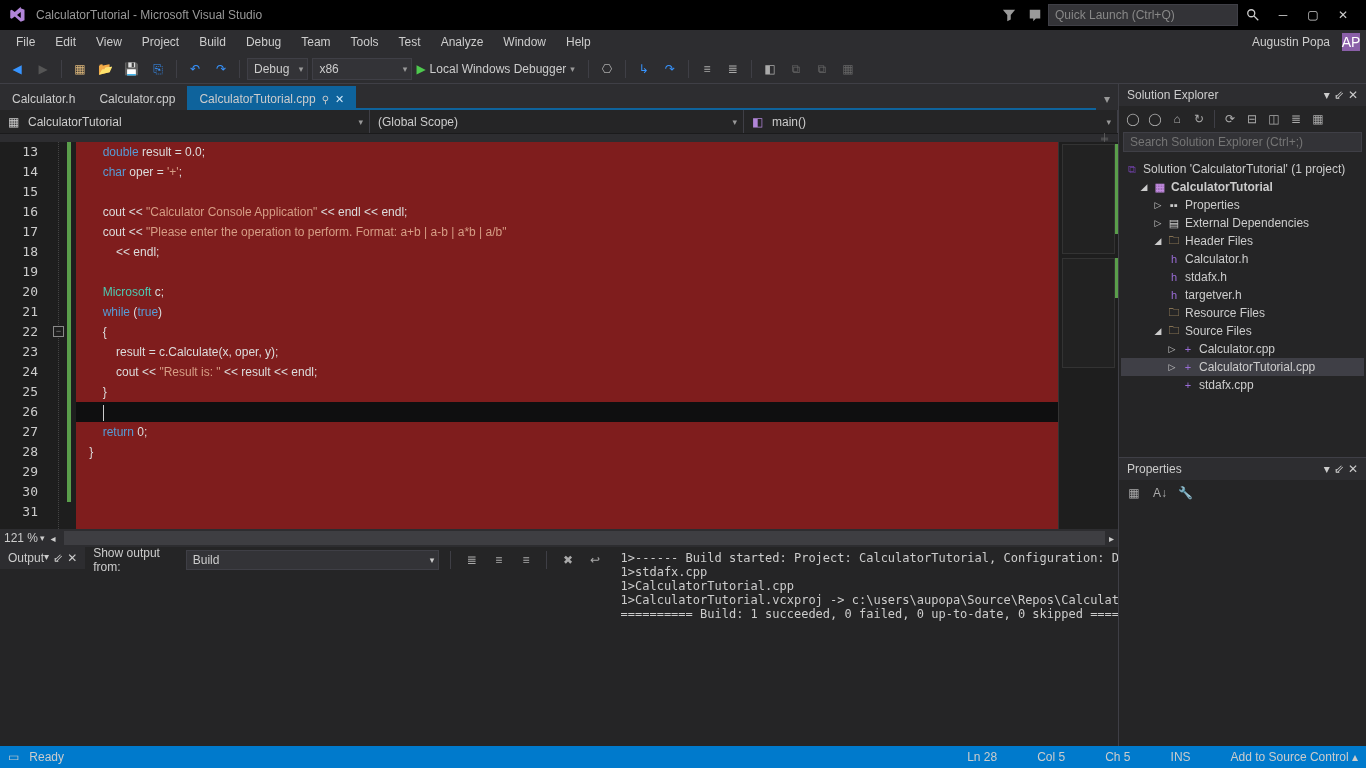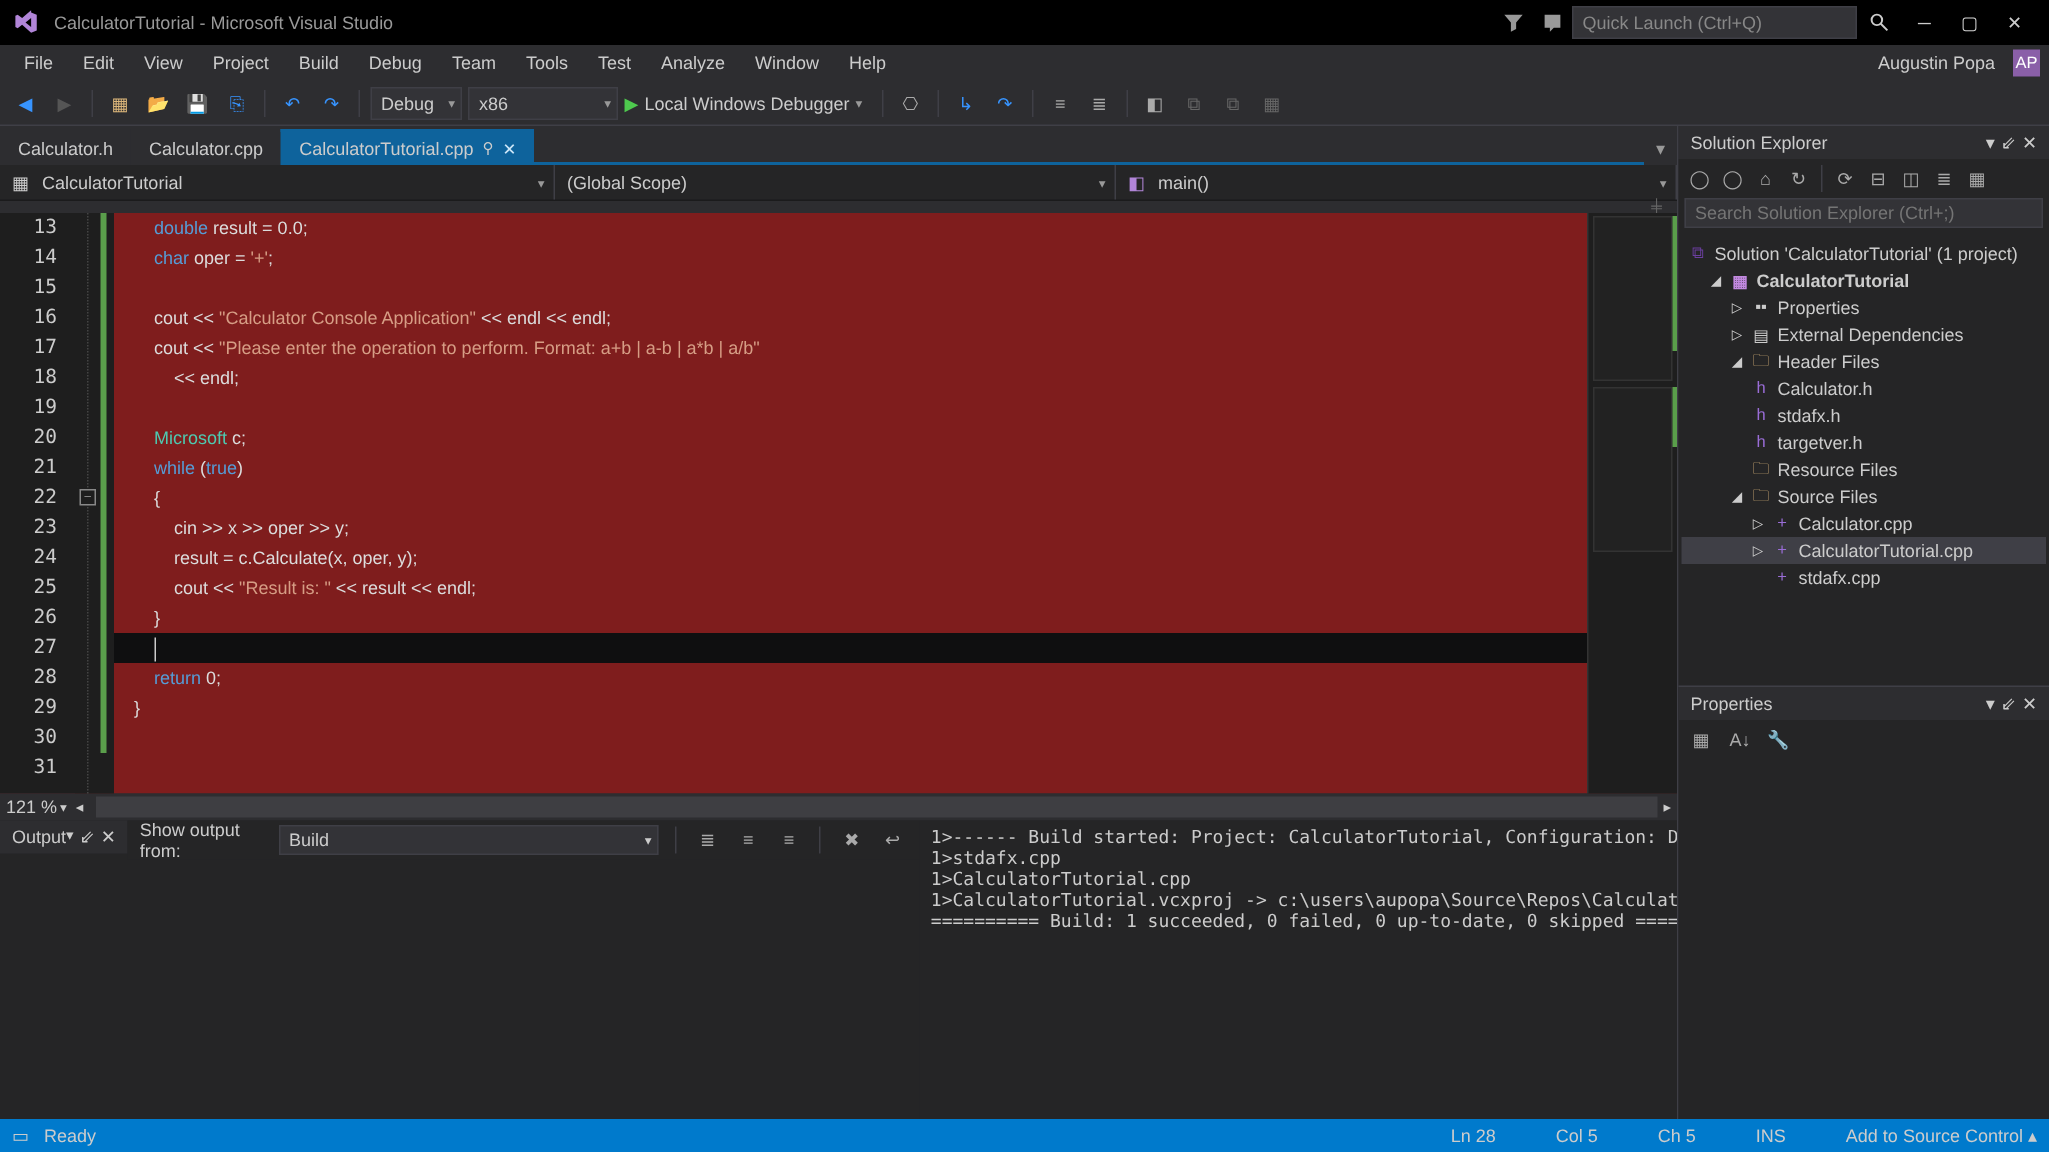--- a/index.html
+++ b/index.html
@@ -8,21 +8,21 @@
 .title-bar .logo{width:18px;height:18px;margin-right:10px;color:#b185d8}
 .title-bar .title{color:#999;font-size:12px}
 .title-bar .spacer{flex:1}
 .title-bar .quick-launch{background:#333337;border:1px solid #3f3f46;height:22px;width:190px;padding:0 6px;color:#888;display:flex;align-items:center;margin-right:8px}
 .title-bar .search-icon{margin-right:8px;color:#999}
 .title-bar .icon{width:14px;height:14px;margin:0 6px;color:#999}
 .win-btn{width:30px;height:24px;display:flex;align-items:center;justify-content:center;color:#ccc}
 .menu-bar{height:24px;background:#2d2d30;display:flex;align-items:center;padding:0 6px}
 .menu-bar .item{padding:2px 10px;color:#ccc}
 .menu-bar .user{margin-left:auto;color:#ccc;padding-right:6px}
-.menu-bar .avatar{width:18px;height:18px;background:#8a5fa8;display:inline-flex;align-items:center;justify-content:center;font-size:11px;margin-left:6px;color:#fff}
+.menu-bar .avatar{width:18px;height:18px;background:#8a5fa8;display:inline-flex;align-items:center;justify-content:center;font-size:14px;margin-left:6px;color:#fff}
 .toolbar{height:30px;background:#2d2d30;display:flex;align-items:center;padding:0 6px;gap:4px;border-bottom:1px solid #3f3f46}
 .tb-btn{width:22px;height:22px;display:flex;align-items:center;justify-content:center;color:#aaa}
 .tb-sep{width:1px;height:18px;background:#3f3f46;margin:0 3px}
 .tb-combo{background:#333337;border:1px solid #3f3f46;height:22px;padding:0 18px 0 6px;display:flex;align-items:center;color:#ccc;position:relative;min-width:60px}
 .tb-combo::after{content:"▾";position:absolute;right:4px;font-size:9px;color:#999}
 .tb-play{color:#4ec94e}
 .tb-debug{display:flex;align-items:center;gap:4px;padding-right:6px}
 .tb-debug .chev{font-size:9px;color:#999}
 .main{display:flex;height:calc(100% - 105px)}
 .editor-area{flex:1;display:flex;flex-direction:column;min-width:0}
@@ -241,21 +241,20 @@
           <div class="line"><span class="k">        double</span><span class="p"> result = </span><span class="p">0.0</span><span class="p">;</span></div>
           <div class="line"><span class="k">        char</span><span class="p"> oper = </span><span class="s">'+'</span><span class="p">;</span></div>
           <div class="line"><span class="p"> </span></div>
           <div class="line"><span class="p">        cout &lt;&lt; </span><span class="s">"Calculator Console Application"</span><span class="p"> &lt;&lt; endl &lt;&lt; endl;</span></div>
           <div class="line"><span class="p">        cout &lt;&lt; </span><span class="s">"Please enter the operation to perform. Format: a+b | a-b | a*b | a/b"</span></div>
           <div class="line"><span class="p">            &lt;&lt; endl;</span></div>
           <div class="line"><span class="p"> </span></div>
           <div class="line"><span class="t">        Microsoft</span><span class="p"> c;</span></div>
           <div class="line"><span class="k">        while</span><span class="p"> (</span><span class="k">true</span><span class="p">)</span></div>
           <div class="line"><span class="p">        {</span></div>
-          <div class="line"><span class="p">            cin &gt;&gt; x &gt;&gt; oper &gt;&gt; y;</span></div>
           <div class="line"><span class="p">            result = c.Calculate(x, oper, y);</span></div>
           <div class="line"><span class="p">            cout &lt;&lt; </span><span class="s">"Result is: "</span><span class="p"> &lt;&lt; result &lt;&lt; endl;</span></div>
           <div class="line"><span class="p">        }</span></div>
           <div class="line cursor-line"><span class="p">        </span><span class="caret"></span></div>
           <div class="line"><span class="k">        return</span><span class="p"> 0;</span></div>
           <div class="line"><span class="p">    }</span></div>
           <div class="line"><span class="p"> </span></div>
         </div>
       <div class="minimap">
         <div class="blk" style="top:2px;height:110px"></div>

